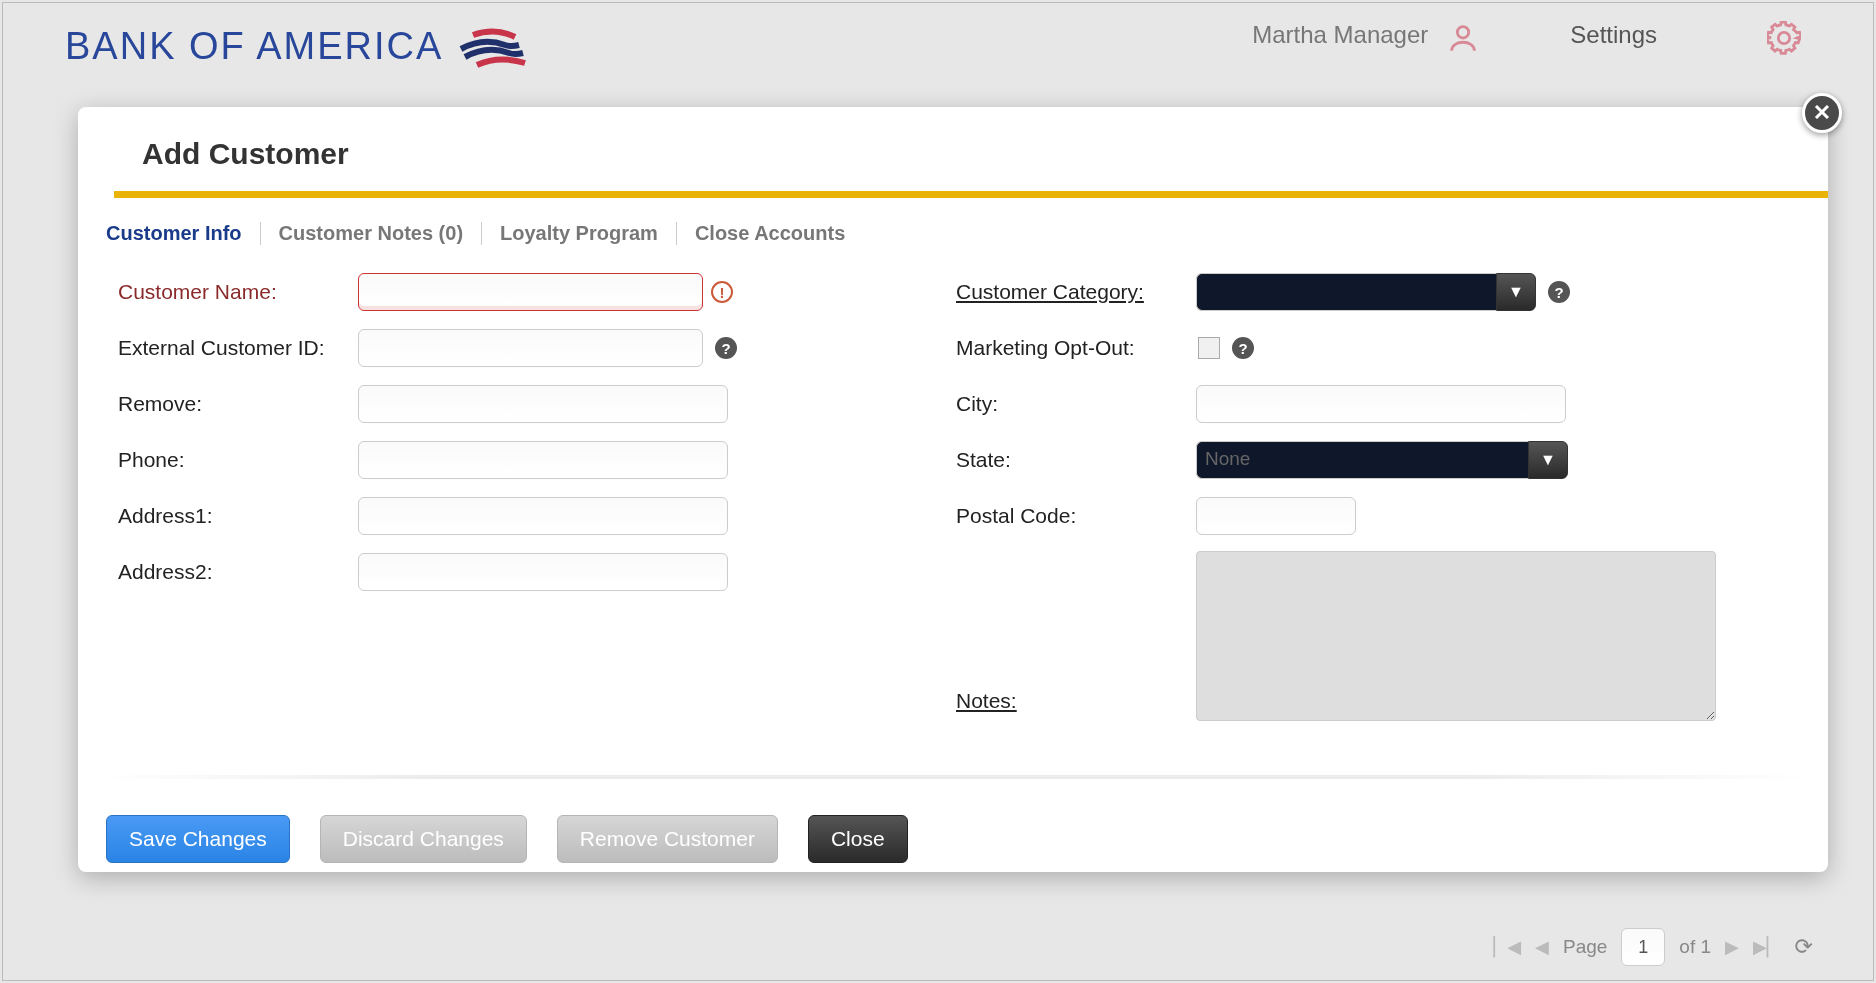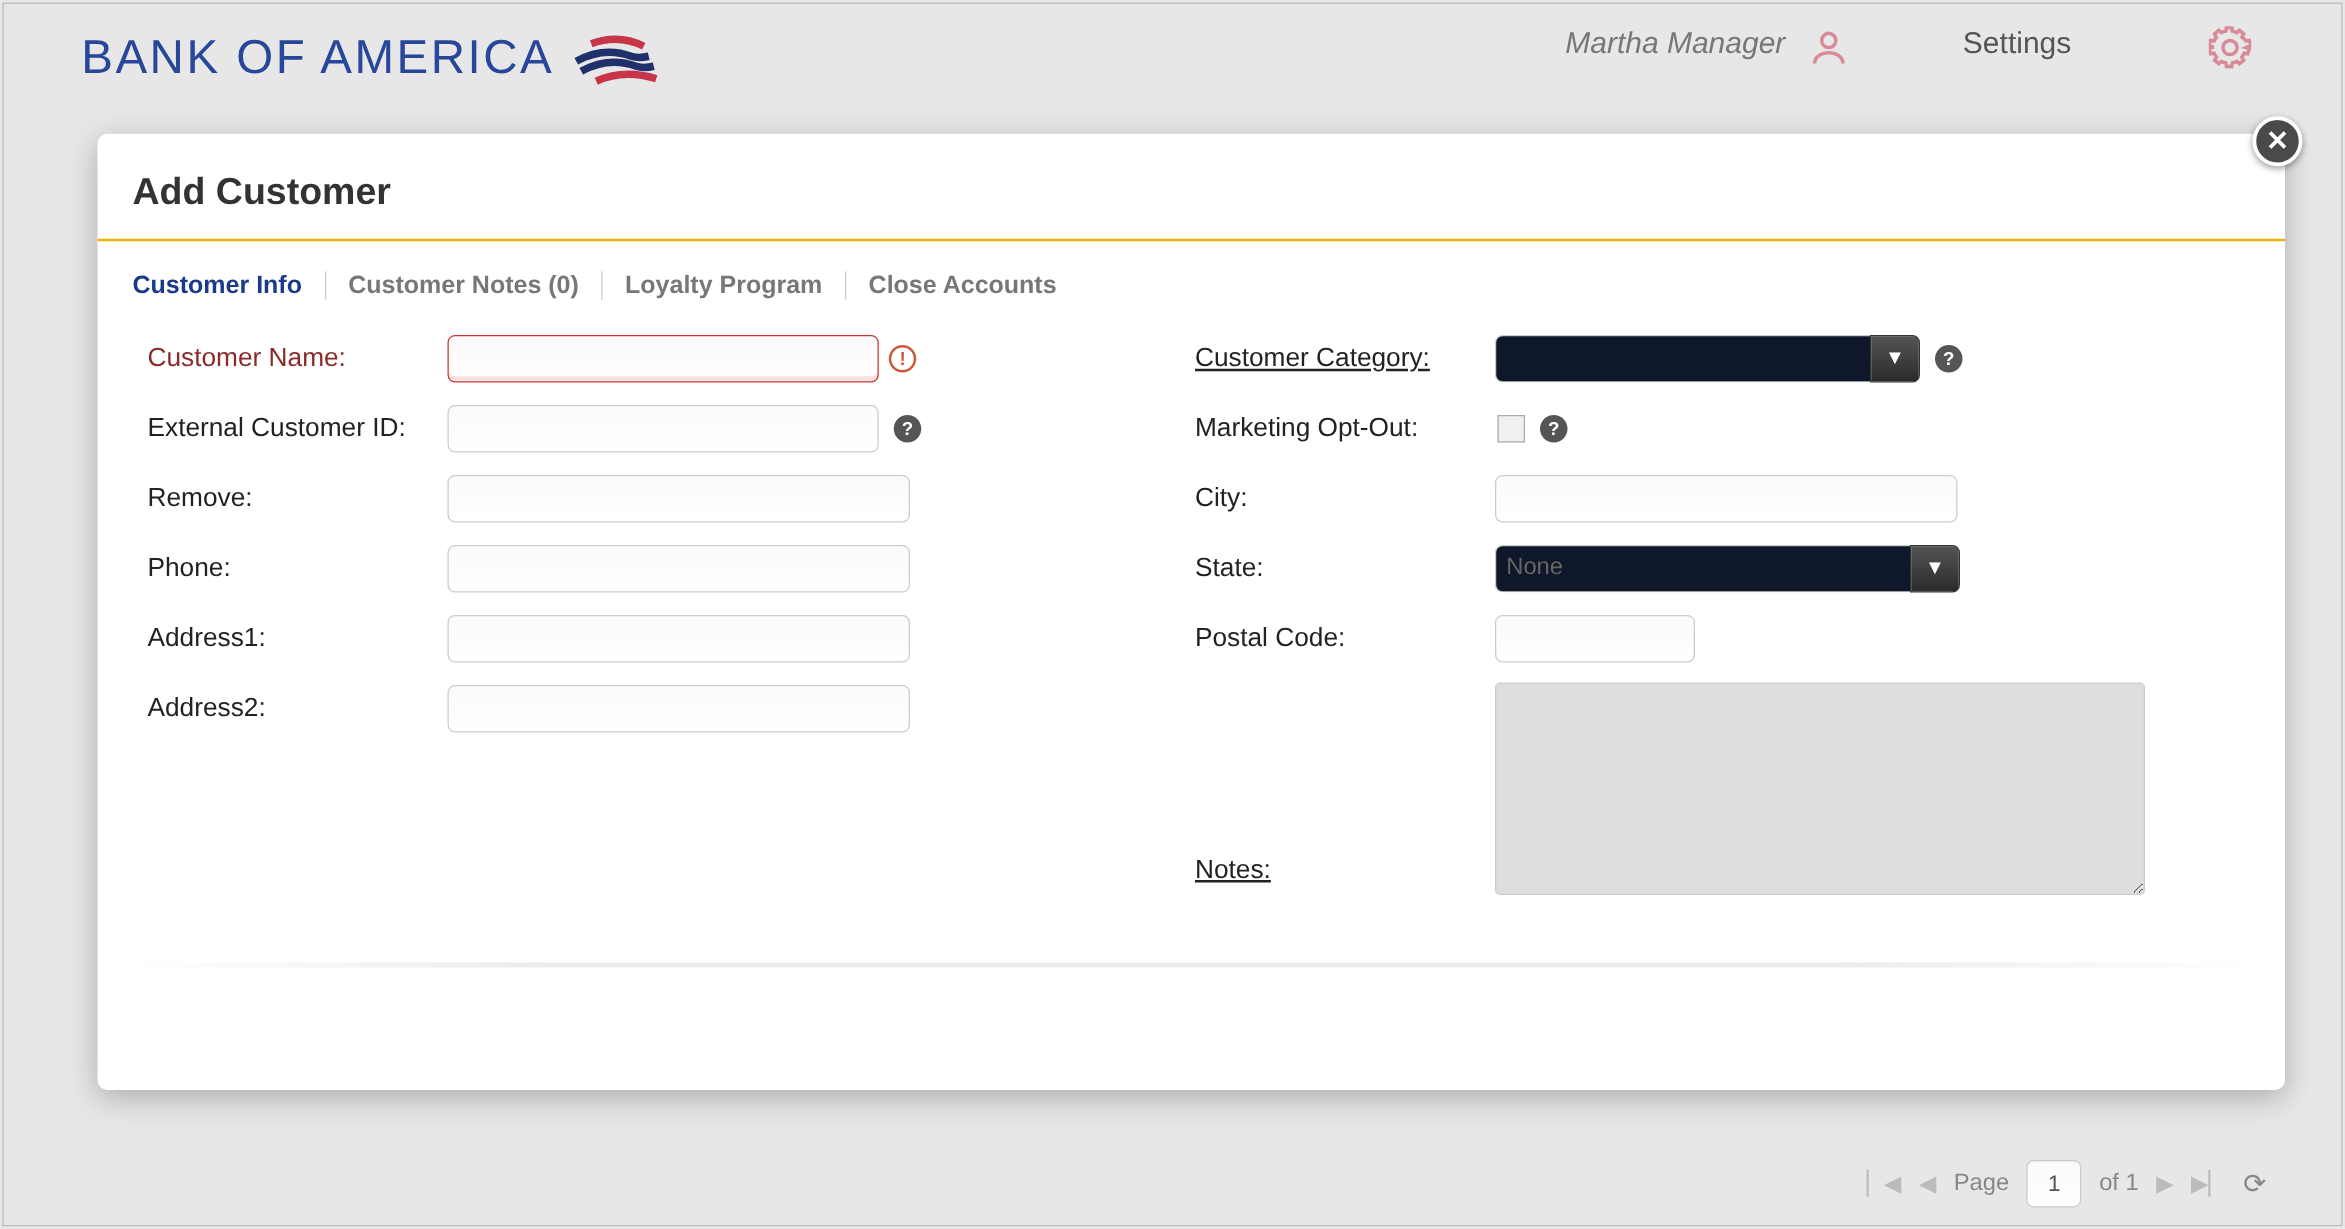--- a/index.html
+++ b/index.html
@@ -32,21 +32,21 @@
   gap: 10px;
 }
 .logo-text {
   font-size: 38px;
   font-weight: 500;
   color: #28479a;
   letter-spacing: 2px;
 }
 .logo-flag { width: 80px; height: 50px; }
 .spacer { flex: 1; }
-.user-name { font-size: 24px; color: #777; margin-right: 18px; font-style: italic; }
+.user-name { font-size: 24px; color: #777; margin-right: 18px; }
 .user-icon, .gear-icon { color: #d98a97; }
 .user-icon { margin-right: 90px; }
 .settings-link { font-size: 24px; color: #555; margin-right: 110px; }
 .gear-icon { margin-right: 10px; }
 
 .modal {
   position: absolute;
   top: 104px;
   left: 75px;
   width: 1750px;
@@ -72,21 +72,22 @@
   font-size: 22px;
   font-weight: bold;
   cursor: pointer;
   box-shadow: 0 2px 6px rgba(0,0,0,0.4);
 }
 .modal-title {
   font-size: 30px;
   font-weight: bold;
   color: #333;
   padding: 0 28px 20px 28px;
-  border-bottom: 2px solid #eab308;
+  border-bottom: 7px solid #eab308;
+  margin-left: 36px;
 }
 .tabs {
   display: flex;
   gap: 0;
   padding: 24px 28px 20px 28px;
   font-size: 20px;
 }
 .tab {
   color: #777;
   font-weight: bold;
@@ -342,20 +343,26 @@
         </div>
         <div class="row" style="align-items:flex-end;margin-top:4px">
           <span class="lbl link" style="align-self:flex-end;margin-bottom:8px">Notes:</span>
           <textarea class="notes-area" style=""></textarea>
         </div>
       </div>
     </div>
 
     <div class="sep"></div>
 
+    <div class="modal-buttons">
+      <button class="btn save">Save Changes</button>
+      <button class="btn grey">Discard Changes</button>
+      <button class="btn grey">Remove Customer</button>
+      <button class="btn close">Close</button>
+    </div>
   </div>
 
   <div class="pager">
     <span class="pg-icon">▏◀</span>
     <span class="pg-icon">◀</span>
     <span>Page</span>
     <input class="page-input" type="text" value="1" style="">
     <span>of 1</span>
     <span class="pg-icon">▶</span>
     <span class="pg-icon">▶▏</span>

